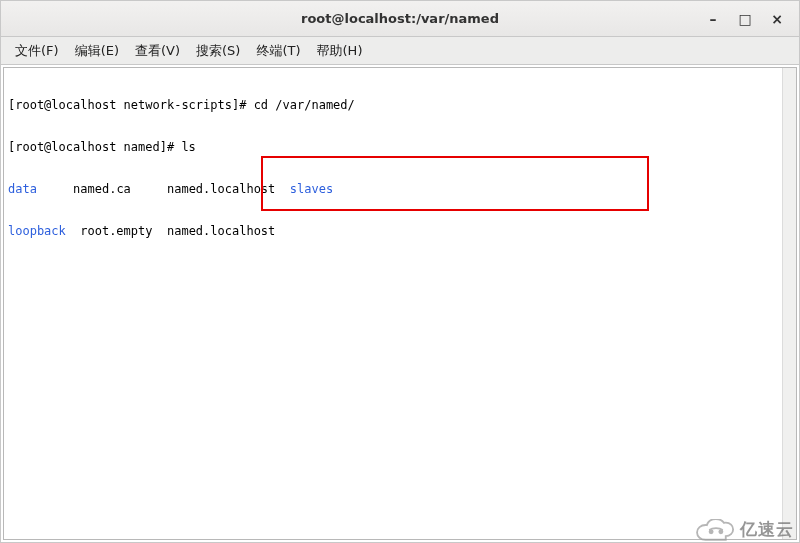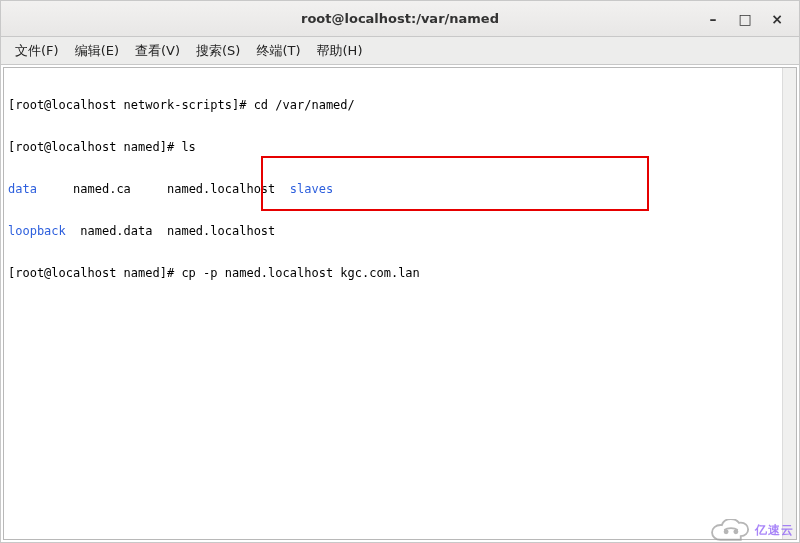--- a/index.html
+++ b/index.html
@@ -106,22 +106,22 @@
       gap: 4px;
       opacity: 0.75;
     }
     .watermark-cloud {
       width: 40px;
       height: 22px;
       position: relative;
     }
     .watermark-cloud svg { width: 100%; height: 100%; }
     .watermark-text {
-      font-size: 12px;
-      color: #8b5cf6;
+      font-size: 17px;
+      color: #737373;
       font-weight: bold;
       letter-spacing: 1px;
     }
     .scroll-track-right {
       position: absolute;
       right: 0;
       top: 0;
       width: 14px;
       height: 100%;
       background: #f0f0ef;
@@ -148,22 +148,21 @@
     <span class="menu-item">查看(V)</span>
     <span class="menu-item">搜索(S)</span>
     <span class="menu-item">终端(T)</span>
     <span class="menu-item">帮助(H)</span>
   </div>
 
   <div class="terminal-body">
 <span class="term-line"><span>[root@localhost network-scripts]# </span><span>cd /var/named/</span></span>
 <span class="term-line"><span>[root@localhost named]# </span><span>ls</span></span>
 <span class="term-line"><span class="blue-dir">data</span>     <span>named.ca</span>     <span>named.localhost</span>  <span class="blue-dir">slaves</span></span>
-<span class="term-line"><span class="blue-dir">loopback</span>  <span>named.data</span>  <span>named.localhost</span></span>
-<span class="term-line"><span>[root@localhost named]# </span><span>cp -p named.localhost kgc.com.lan</span></span>
+<span class="term-line"><span class="blue-dir">loopback</span>  <span>root.empty</span>  <span>named.localhost</span></span>
 
     <div class="highlight-box" style="left:257px; top:88px; width:388px; height:55px;"></div>
 
     <div class="scroll-track-right"></div>
   </div>
 
 </div>
 
 <div class="watermark">
   <span class="watermark-cloud">

